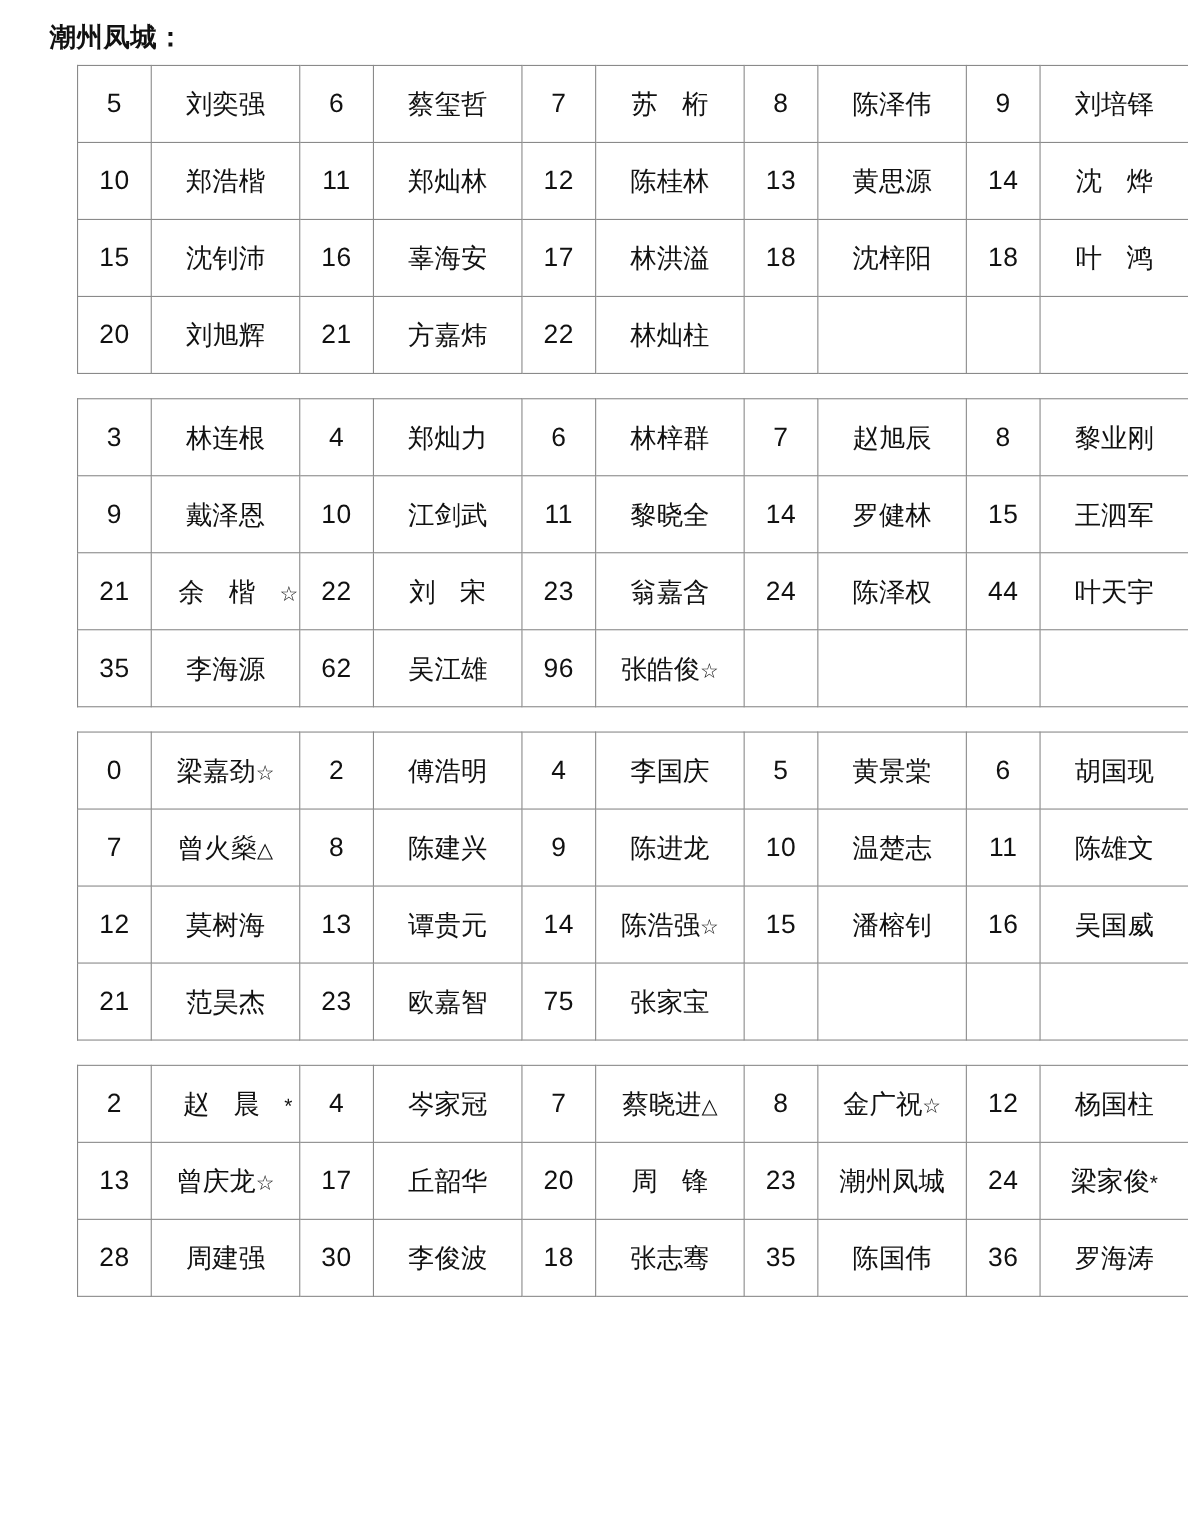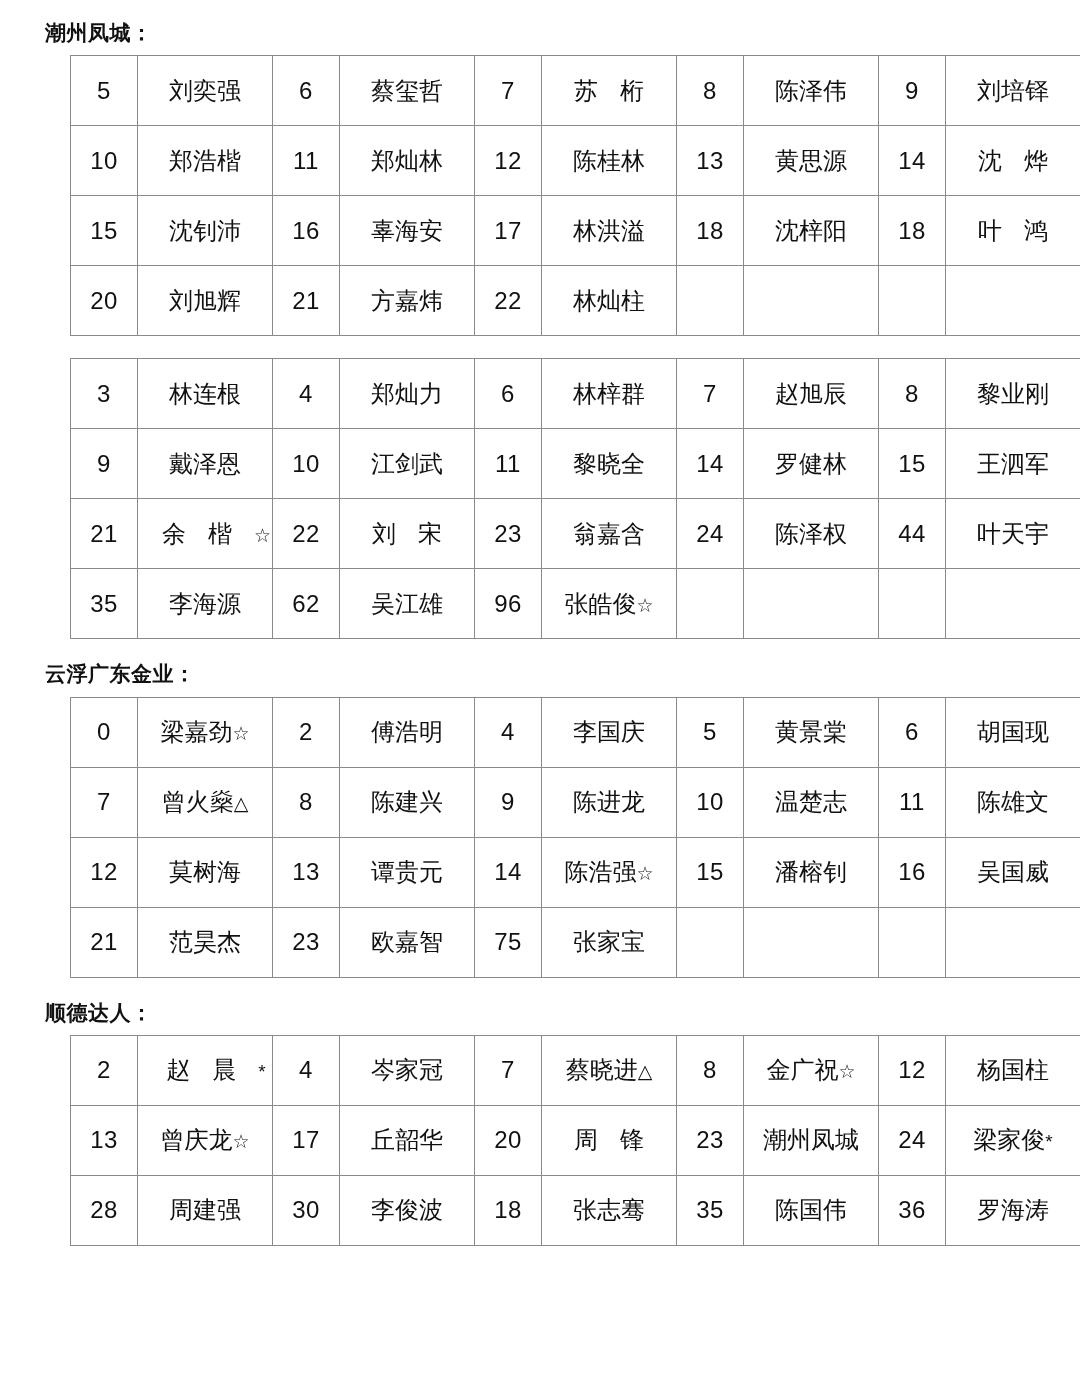--- a/index.html
+++ b/index.html
@@ -18,21 +18,21 @@
     width: 1080px;
     height: 1390px;
     overflow: hidden;
     padding-top: 20px;
     box-sizing: border-box;
   }
   .section {
     margin: 0 0 0 0;
   }
   .section-title {
-    font-size: 21px;
+    font-size: 24px;
     font-weight: bold;
     color: #111111;
     margin: 0 0 0 45px;
     line-height: 1.25;
     letter-spacing: 0.5px;
     padding-bottom: 9px;
   }
   .roster-table {
     border-collapse: collapse;
     width: 960px;
@@ -182,21 +182,20 @@
               <td class="col-num"><span class="num"></span></td>
               <td class="col-name"><span class="name"></span></td>
               <td class="col-num"><span class="num"></span></td>
               <td class="col-name"><span class="name"></span></td>
             </tr>
           </tbody>
         </table>
         <div class="spacer-1"></div>
       </div>
       <div class="section">
-        <div class="section-title">云浮广东金业：</div>
         <table class="roster-table">
           <tbody>
             <tr>
               <td class="col-num"><span class="num">0</span></td>
               <td class="col-name"><span class="name">梁嘉劲</span><span class="mark">☆</span></td>
               <td class="col-num"><span class="num">2</span></td>
               <td class="col-name"><span class="name">傅浩明</span></td>
               <td class="col-num"><span class="num">4</span></td>
               <td class="col-name"><span class="name">李国庆</span></td>
               <td class="col-num"><span class="num">5</span></td>
@@ -238,21 +237,20 @@
               <td class="col-num"><span class="num"></span></td>
               <td class="col-name"><span class="name"></span></td>
               <td class="col-num"><span class="num"></span></td>
               <td class="col-name"><span class="name"></span></td>
             </tr>
           </tbody>
         </table>
         <div class="spacer-1"></div>
       </div>
       <div class="section">
-        <div class="section-title">顺德达人：</div>
         <table class="roster-table">
           <tbody>
             <tr>
               <td class="col-num"><span class="num">2</span></td>
               <td class="col-name"><span class="name spaced">赵晨</span><span class="mark">*</span></td>
               <td class="col-num"><span class="num">4</span></td>
               <td class="col-name"><span class="name">岑家冠</span></td>
               <td class="col-num"><span class="num">7</span></td>
               <td class="col-name"><span class="name">蔡晓进</span><span class="mark">△</span></td>
               <td class="col-num"><span class="num">8</span></td>

